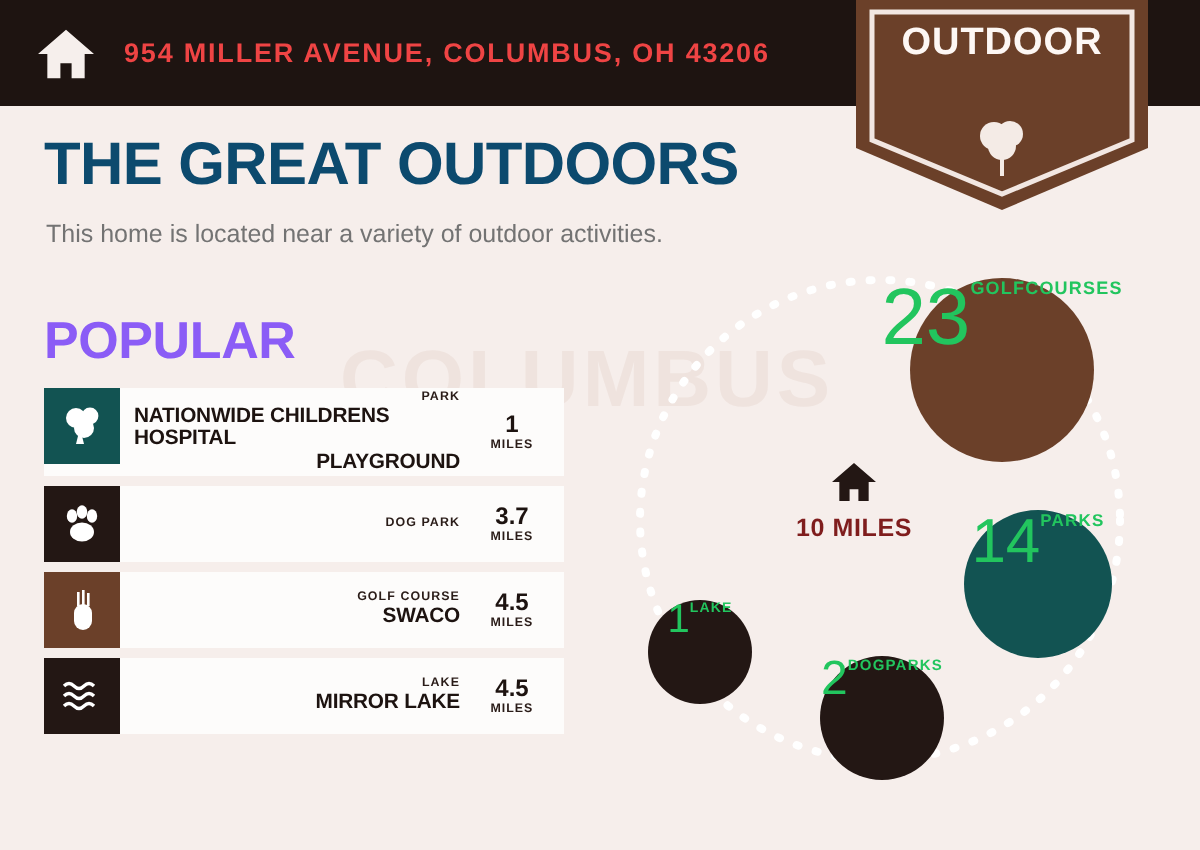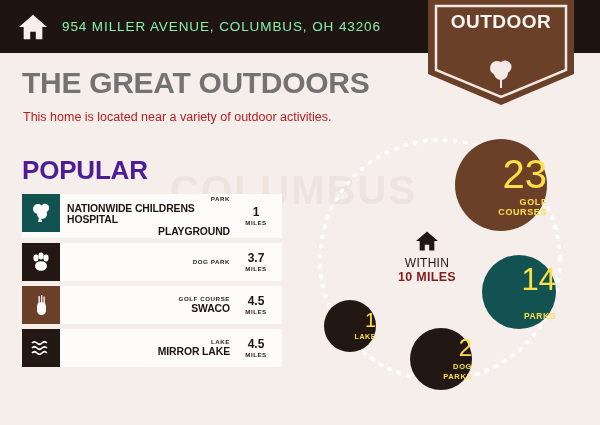--- a/index.html
+++ b/index.html
@@ -20,51 +20,51 @@
   }
 
   
   .header{
     position:absolute;left:0;top:0;width:600px;height:53px;
     background:#1e1411;z-index:5;
   }
   .header-inner{display:flex;align-items:center;height:53px;padding-left:18px;}
   .home-icon{width:30px;height:28px;flex:none;margin-right:14px;}
   .address{
-    color:#86efac;font-size:13.5px;font-weight:400;letter-spacing:.9px;
+    color:#ef4444;font-size:13.5px;font-weight:700;letter-spacing:.9px;
     white-space:nowrap;
   }
 
   
   .badge{
     position:absolute;left:428px;top:0;width:152px;height:105px;z-index:8;
   }
   .badge svg{position:absolute;left:0;top:0;}
   .badge-text{
     position:absolute;left:0;top:12px;width:146px;text-align:center;
     color:#fdf7f4;font-size:19px;font-weight:600;line-height:20px;
     letter-spacing:.5px;
   }
   .badge-tree{position:absolute;left:60px;top:58px;width:26px;height:30px;}
 
   
   .title{
     position:absolute;left:22px;top:66px;
-    font-size:30px;font-weight:700;color:#737373;letter-spacing:-.3px;
+    font-size:30px;font-weight:700;color:#0c4a6e;letter-spacing:-.3px;
     z-index:4;
   }
   .subtitle{
     position:absolute;left:23px;top:110px;
-    font-size:12.5px;color:#b91c1c;z-index:4;
+    font-size:12.5px;color:#737373;z-index:4;
   }
 
   
   .popular-head{
     position:absolute;left:22px;top:155px;
-    font-size:26px;font-weight:700;color:#4c1d95;letter-spacing:-.2px;
+    font-size:26px;font-weight:700;color:#8b5cf6;letter-spacing:-.2px;
     z-index:4;
   }
   .list{position:absolute;left:22px;top:194px;width:260px;z-index:4;}
   .row{
     display:flex;align-items:stretch;background:#fdfcfb;
     height:38px;margin-bottom:5px;
   }
   .row .tile{
     width:38px;height:38px;flex:none;
     display:flex;align-items:center;justify-content:center;
@@ -82,22 +82,22 @@
     align-items:center;justify-content:center;padding-right:4px;
   }
   .dist .v{font-size:12px;font-weight:700;color:#1d1310;line-height:13px;}
   .dist .u{font-size:6.2px;font-weight:700;letter-spacing:.5px;color:#2a1c18;line-height:8px;}
 
   
   .cluster{position:absolute;left:300px;top:130px;width:300px;height:285px;z-index:3;}
   .cluster .dots{position:absolute;left:0;top:0;}
   .circle{
     position:absolute;border-radius:50%;
-    display:flex;flex-direction:column;align-items:flex-end;justify-content:center;
-    color:#fde047;text-align:center;
+    display:flex;flex-direction:row;align-items:flex-start;justify-content:center;
+    color:#22c55e;text-align:center;
   }
   .circle .num{font-weight:400;line-height:1;}
   .circle .lbl{font-weight:600;letter-spacing:.6px;line-height:10px;}
 
   .c-golf{left:155px;top:9px;width:92px;height:92px;background:#6b4029;}
   .c-golf .num{font-size:40px;margin-bottom:3px;}
   .c-golf .lbl{font-size:9px;}
 
   .c-parks{left:182px;top:125px;width:74px;height:74px;background:#125352;}
   .c-parks .num{font-size:31px;margin-bottom:16px;}
@@ -262,18 +262,17 @@
       <div class="lbl">DOG</div>
       <div class="lbl">PARKS</div>
     </div>
 
     <div class="center-mark">
       <span>
         <svg viewBox="0 0 32 30" width="24" height="22">
           <path d="M16 2 L31 15 L26 15 L26 28 L19 28 L19 20 L13 20 L13 28 L6 28 L6 15 L1 15 Z" fill="#231714"></path>
         </svg>
       </span>
-      <div class="t1">WITHIN</div>
       <div class="t2">10 MILES</div>
     </div>
   </div>
 
 </div>
 
 </body></html>

